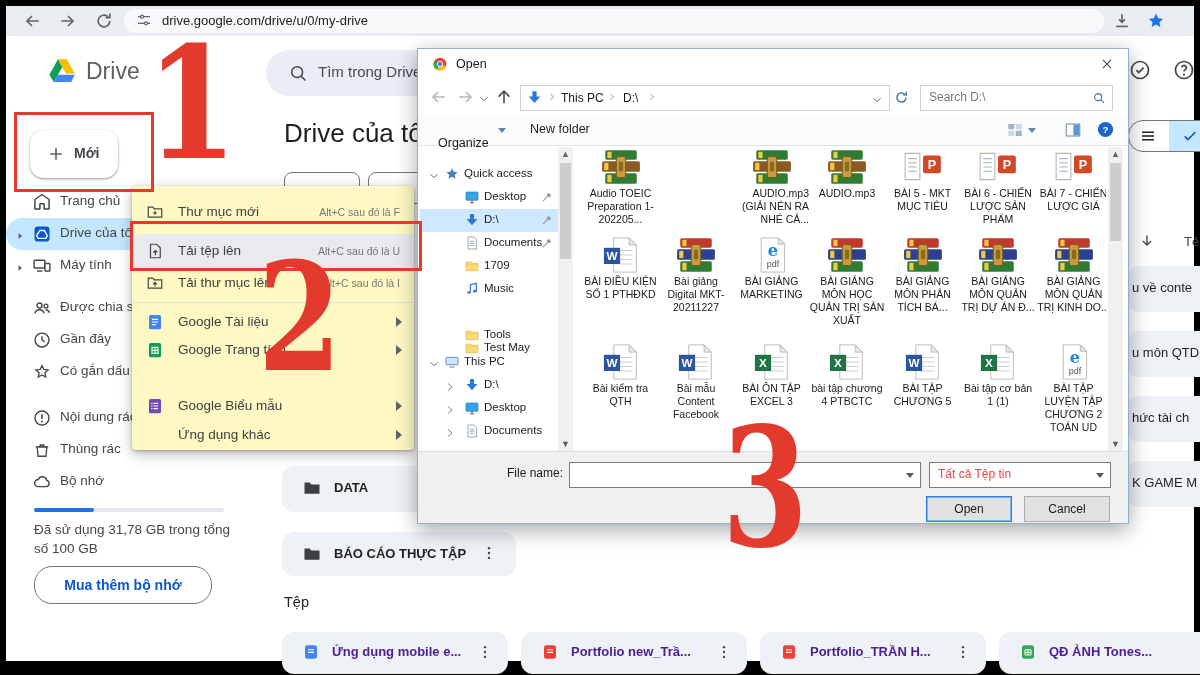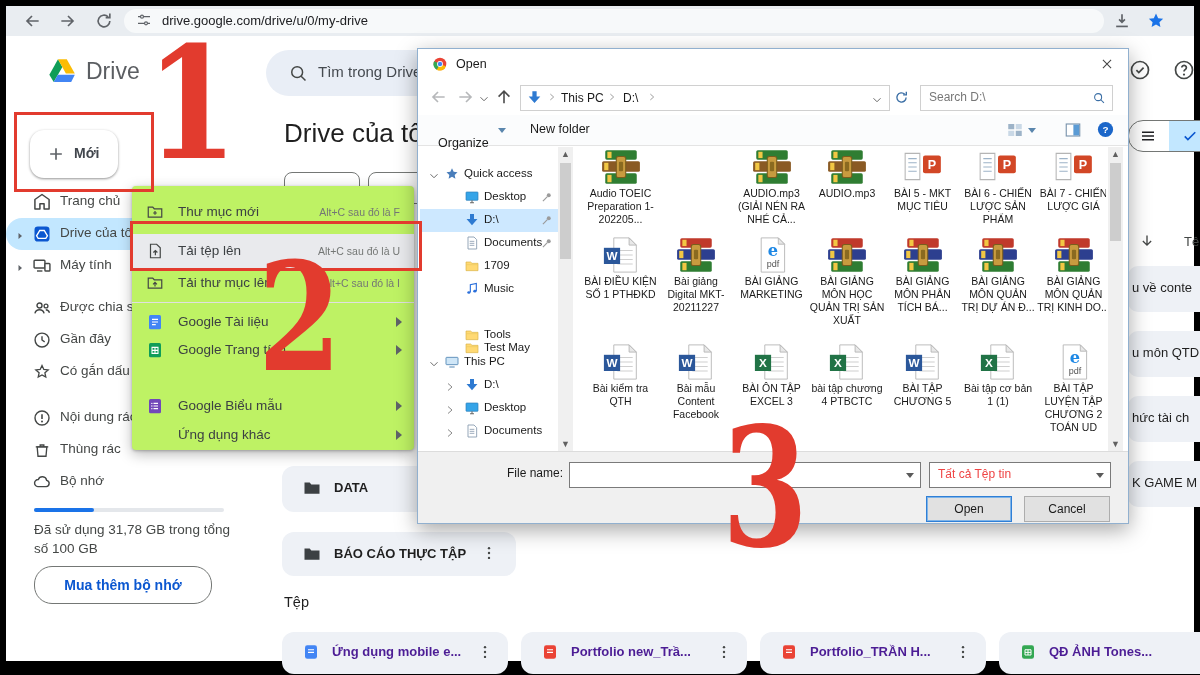--- a/index.html
+++ b/index.html
@@ -40,21 +40,21 @@
   .seclabel{position:absolute;left:278px;top:588px;font-size:14.5px;color:#1f1f1f}
   .card{position:absolute;top:626px;height:42px;width:226px;background:#eef1f6;border-radius:12px}
   .card .cicon{position:absolute;left:20px;top:11px;width:18px;height:18px}
   .card .lbl{position:absolute;left:50px;top:12px;font-size:13px;font-weight:bold;color:#4c1d95;white-space:nowrap;max-width:140px;overflow:hidden}
   .card .dots{position:absolute;right:14px;top:11px;width:18px;height:18px}
   .vtoggle{position:absolute;left:1122px;top:114px;width:84px;height:30px;border:1px solid #747775;border-radius:15px 0 0 15px;overflow:hidden;background:#fff}
   .rrow{position:absolute;left:1122px;width:80px;height:46px;background:#eef1f6;border-radius:10px 0 0 10px}
   .rrow .lbl{position:absolute;left:4px;top:14px;font-size:13px;color:#1f1f1f;white-space:nowrap}
   .sorthdr{position:absolute;left:1128px;top:226px;width:76px;height:20px}
   
-  .cmenu{position:absolute;left:126px;top:180px;width:282px;height:264px;background:#bef264;border-radius:4px;
+  .cmenu{position:absolute;left:126px;top:180px;width:282px;height:264px;background:#fef9c3;border-radius:4px;
          box-shadow:0 1px 3px rgba(0,0,0,.25),0 4px 14px rgba(0,0,0,.28)}
   .mitem{position:absolute;left:0;width:282px}
   .mitem.hl{background:#e9eaed}
   .mitem .micon{position:absolute;left:14px;top:50%;margin-top:-9px;width:18px;height:18px}
   .mitem .lbl{position:absolute;left:46px;top:50%;margin-top:-9px;font-size:13.5px;color:#3c4043;line-height:18px;white-space:nowrap}
   .mitem .sc{position:absolute;right:14px;top:50%;margin-top:-7px;font-size:10.5px;color:#747775;line-height:14px}
   .mitem .sub{position:absolute;right:12px;top:50%;margin-top:-5px;width:0;height:0;
               border-left:6px solid #5f6368;border-top:5px solid transparent;border-bottom:5px solid transparent}
   .mdiv{position:absolute;left:0;width:282px;height:1px;background:#e0e0e0}
   
@@ -605,21 +605,21 @@
               <rect x="2" y="11.5" width="36" height="10" rx="1.5" fill="#8a5a24"></rect>
               <rect x="5" y="23" width="30" height="10" rx="1.5" fill="#2f7d32"></rect>
               <rect x="7" y="2.5" width="4" height="6" fill="#f2c744"></rect>
               <rect x="4" y="13" width="4" height="7" fill="#f2c744"></rect>
               <rect x="7" y="24.5" width="4" height="7" fill="#f2c744"></rect>
               <rect x="15.5" y="7" width="9" height="20" rx="2" fill="#c89b3f" stroke="#7a5d1d"></rect>
               <rect x="18" y="12" width="4" height="9" rx="1" fill="#8a6a20"></rect>
             </svg></div>
           <div class="lbl">Audio TOEIC Preparation 1-202205...</div>
         </div>
-        <div class="gcell" style="left: 156px; top: 2px;">
+        <div class="gcell" style="left: 156px; top: 2px; text-align: right;">
           <div class="gicon"><svg viewBox="0 0 40 34" width="100%" height="100%">
               <rect x="5" y="1" width="30" height="9" rx="1.5" fill="#2f7d32"></rect>
               <rect x="2" y="11.5" width="36" height="10" rx="1.5" fill="#8a5a24"></rect>
               <rect x="5" y="23" width="30" height="10" rx="1.5" fill="#2f7d32"></rect>
               <rect x="7" y="2.5" width="4" height="6" fill="#f2c744"></rect>
               <rect x="4" y="13" width="4" height="7" fill="#f2c744"></rect>
               <rect x="7" y="24.5" width="4" height="7" fill="#f2c744"></rect>
               <rect x="15.5" y="7" width="9" height="20" rx="2" fill="#c89b3f" stroke="#7a5d1d"></rect>
               <rect x="18" y="12" width="4" height="9" rx="1" fill="#8a6a20"></rect>
             </svg></div>

